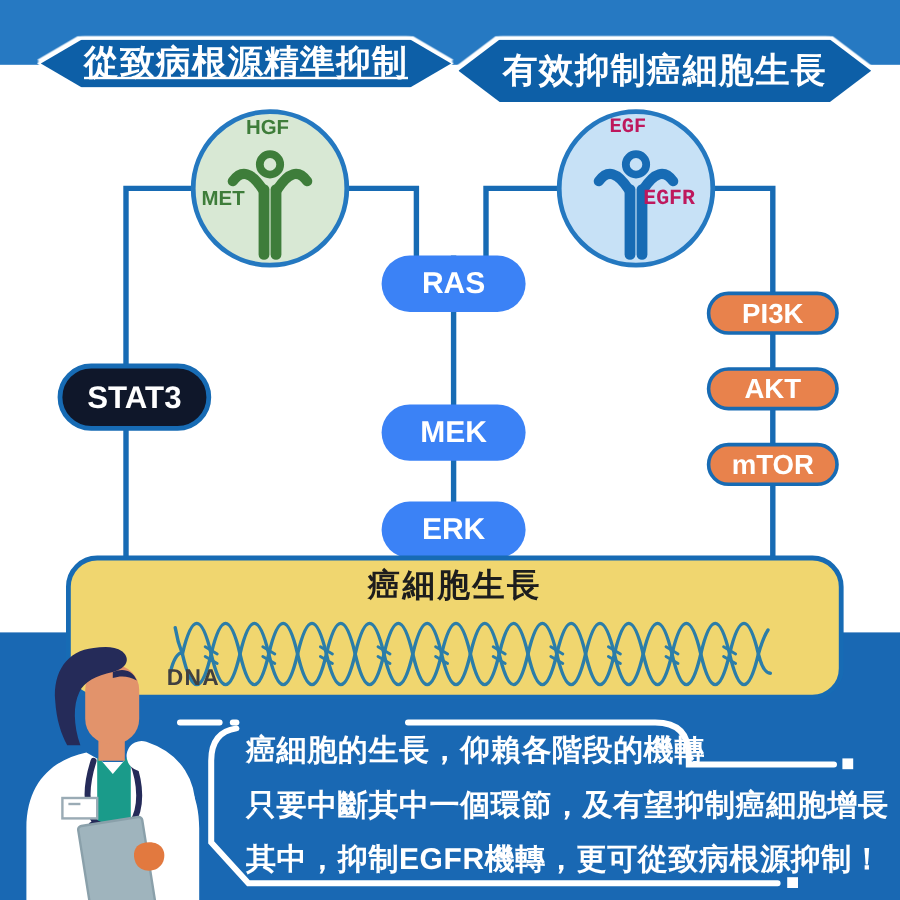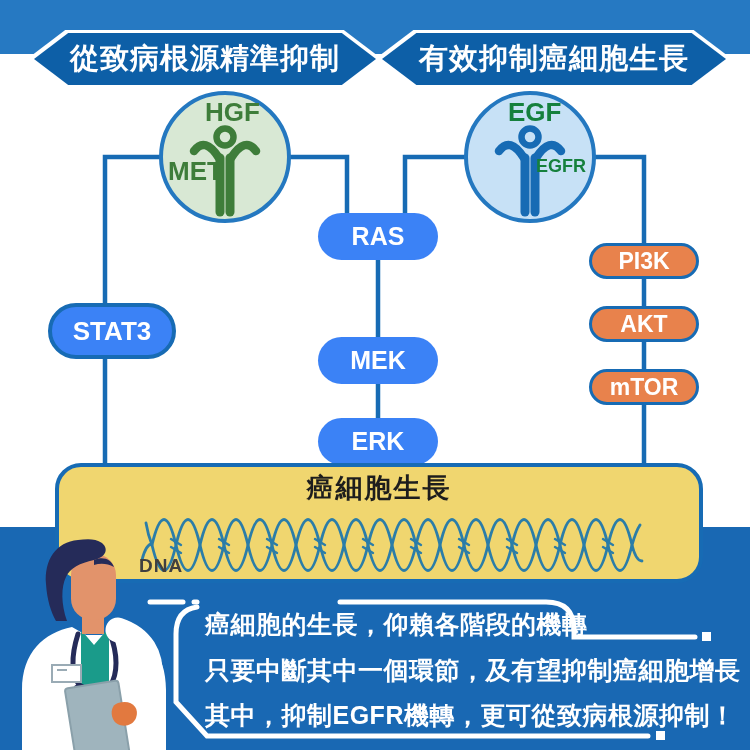--- a/index.html
+++ b/index.html
@@ -17,29 +17,29 @@
     clip-path:polygon(0% 50%,10% 0%,90% 0%,100% 50%,90% 100%,10% 100%);}
   .banner-wrap{filter:drop-shadow(2.5px 0 0 #ffffff) drop-shadow(-2.5px 0 0 #ffffff)
     drop-shadow(0 2.5px 0 #ffffff) drop-shadow(0 -2.5px 0 #ffffff);}
   .banner-left{left:34px;top:33px;width:342px;height:52px;}
   .banner-right{left:382px;top:33px;width:344px;height:52px;}
 
   
   .receptor-circle{border-radius:50%;width:132px;height:132px;box-sizing:border-box;border:4px solid #2478c0;}
   .met-circle{left:159px;top:91px;background:#d8e8d4;}
   .egfr-circle{left:464px;top:91px;background:#c7e1f6;}
-  .rec-label{font-weight:800;font-size:26px;}
+  .rec-label{font-weight:800;font-size:17px;}
   .met-text{color:#3e7d3a;}
-  .egfr-text{color:#15803d;}
+  .egfr-text{color:#be185d;font-family:Liberation Mono, monospace;}
 
   
   .pill{display:flex;align-items:center;justify-content:center;color:#fff;font-weight:800;box-sizing:border-box;}
   .pill-blue{background:#3b82f6;border-radius:24px;width:120px;height:47px;font-size:25px;}
   .pill-orange{background:#e8824c;border:3px solid #176bb4;border-radius:23px;width:110px;height:36px;font-size:23px;}
-  .pill-green{background:#3b82f6;border:4px solid #176bb4;border-radius:28px;width:128px;height:56px;font-size:26px;}
+  .pill-green{background:#0f172a;border:4px solid #176bb4;border-radius:28px;width:128px;height:56px;font-size:26px;}
 
   
   .growth-box{left:55px;top:463px;width:648px;height:120px;background:#f0d66f;
     border:4px solid #176bb4;border-radius:26px;box-sizing:border-box;}
   .growth-title{left:55px;top:470px;width:648px;text-align:center;color:#1d1d1d;
     font-weight:800;font-size:27px;letter-spacing:2px;}
   .dna-label{color:#404040;font-weight:800;font-size:19px;letter-spacing:1px;}
 
   
   .callout-line{color:#ffffff;font-weight:700;font-size:25px;letter-spacing:0.5px;white-space:nowrap;}
@@ -56,21 +56,21 @@
 
   <svg class="abs" style="left:0;top:0" width="750" height="750" viewBox="0 0 750 750">
     <g fill="none" stroke="#176bb4" stroke-width="4.5">
       <path d="M347,215 V157 H105 V465"></path>
       <path d="M405,215 V157 H644 V465"></path>
       <path d="M378,213 V465"></path>
     </g>
   </svg>
 
   <div class="abs banner-wrap banner-left" style="left:34px;top:33px;">
-    <div class="banner" style="width:342px;height:52px;">從致病根源精準抑制</div>
+    <div class="banner" style="width:342px;height:40px;text-decoration:underline;">從致病根源精準抑制</div>
   </div>
   <div class="abs banner-wrap banner-right" style="left:382px;top:33px;">
     <div class="banner" style="width:344px;height:52px;">有效抑制癌細胞生長</div>
   </div>
 
   <div class="abs receptor-circle met-circle"></div>
   <svg class="abs" style="left:185px;top:122px" width="80" height="95" viewBox="0 0 80 95">
     <g fill="none" stroke="#3e7d3a" stroke-linecap="round">
       <circle cx="40" cy="15" r="8.5" stroke-width="6.5"></circle>
       <path d="M34,36 Q20,14 9,29" stroke-width="8.5"></path>

